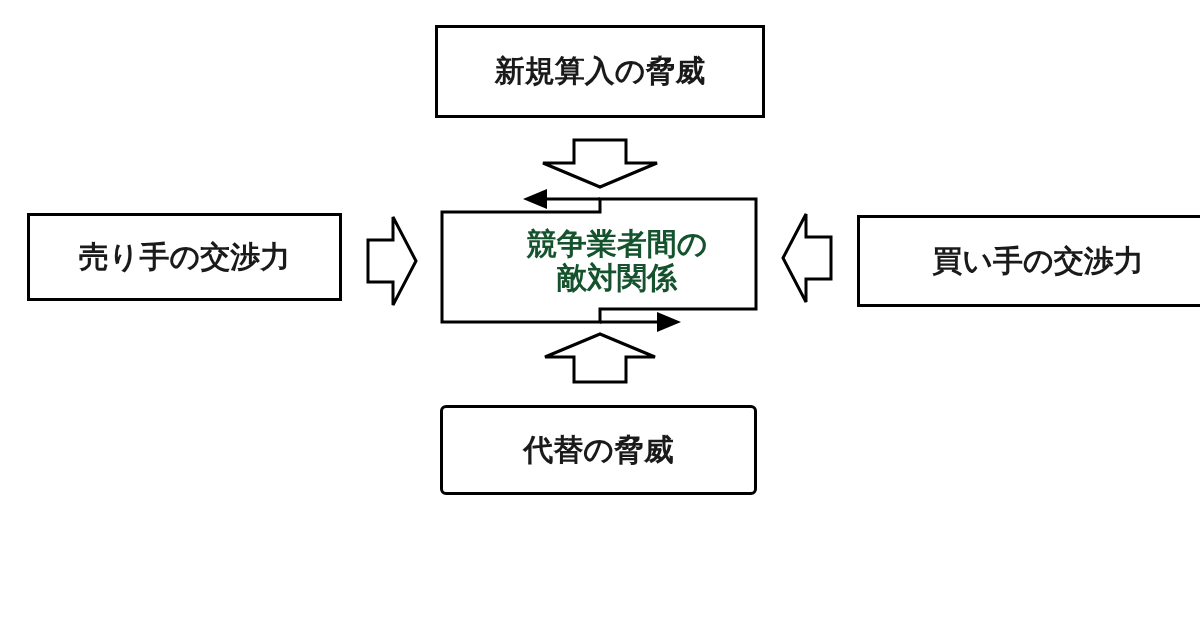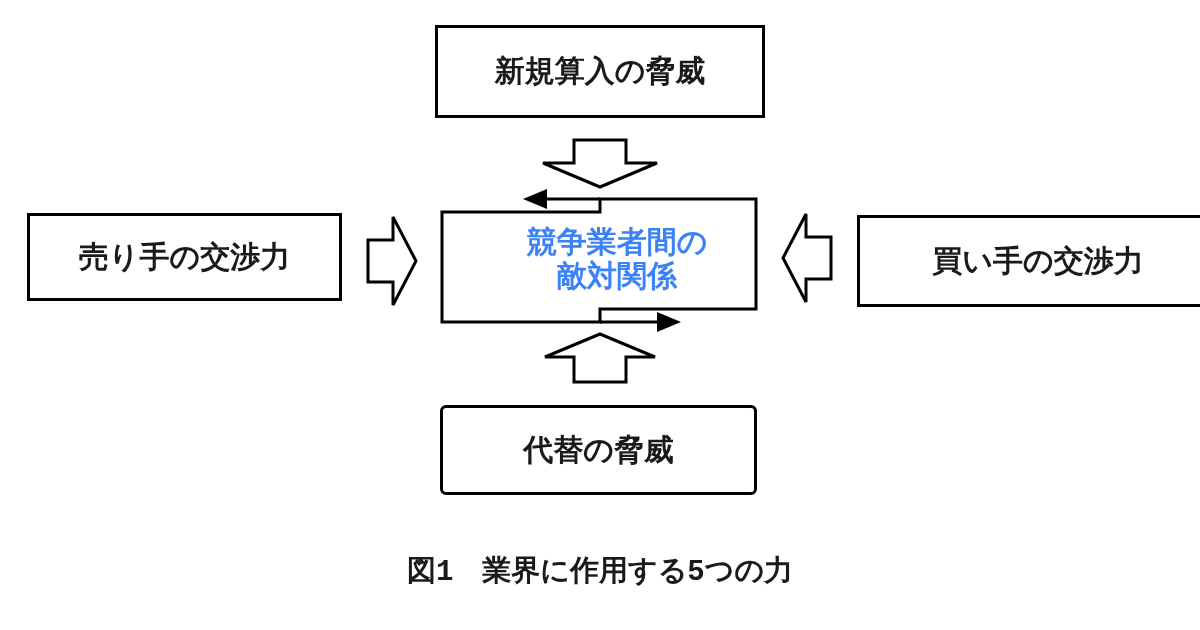--- a/index.html
+++ b/index.html
@@ -2,21 +2,21 @@
 <html><head>
 <meta charset="utf-8">
 <style>
   * { box-sizing: border-box; margin: 0; padding: 0; }
   html, body { background: #ffffff; }
   .stage {
     position: relative;
     width: 1200px;
     height: 630px;
     background: #ffffff;
-    font-family: Liberation Mono, monospace;
+    font-family: Liberation Sans, sans-serif;
     overflow: hidden;
   }
   .arrow-layer {
     position: absolute;
     left: 0; top: 0;
     width: 1200px; height: 630px;
   }
   .box {
     position: absolute;
     border: 3px solid #000000;
@@ -37,21 +37,21 @@
     position: absolute;
     left: 442px; top: 212px;
     width: 314px; height: 98px;
     display: flex;
     flex-direction: column;
     align-items: center;
     justify-content: center;
     font-size: 30px;
     font-weight: 700;
     line-height: 34px;
-    color: #3b82f6;
+    color: #14532d;
     text-align: center;
     white-space: nowrap;
     padding-left: 36px;
   }
   .caption {
     position: absolute;
     left: 0; top: 551px;
     width: 1200px;
     text-align: center;
     font-size: 29px;
@@ -98,15 +98,14 @@
 
   <div class="box box-bottom">
     <span>代替の脅威</span>
   </div>
 
   <div class="center-label">
     <div>競争業者間の</div>
     <div>敵対関係</div>
   </div>
 
-  <div class="caption">図1　業界に作用する5つの力</div>
 
 </div>
 
 </body></html>

